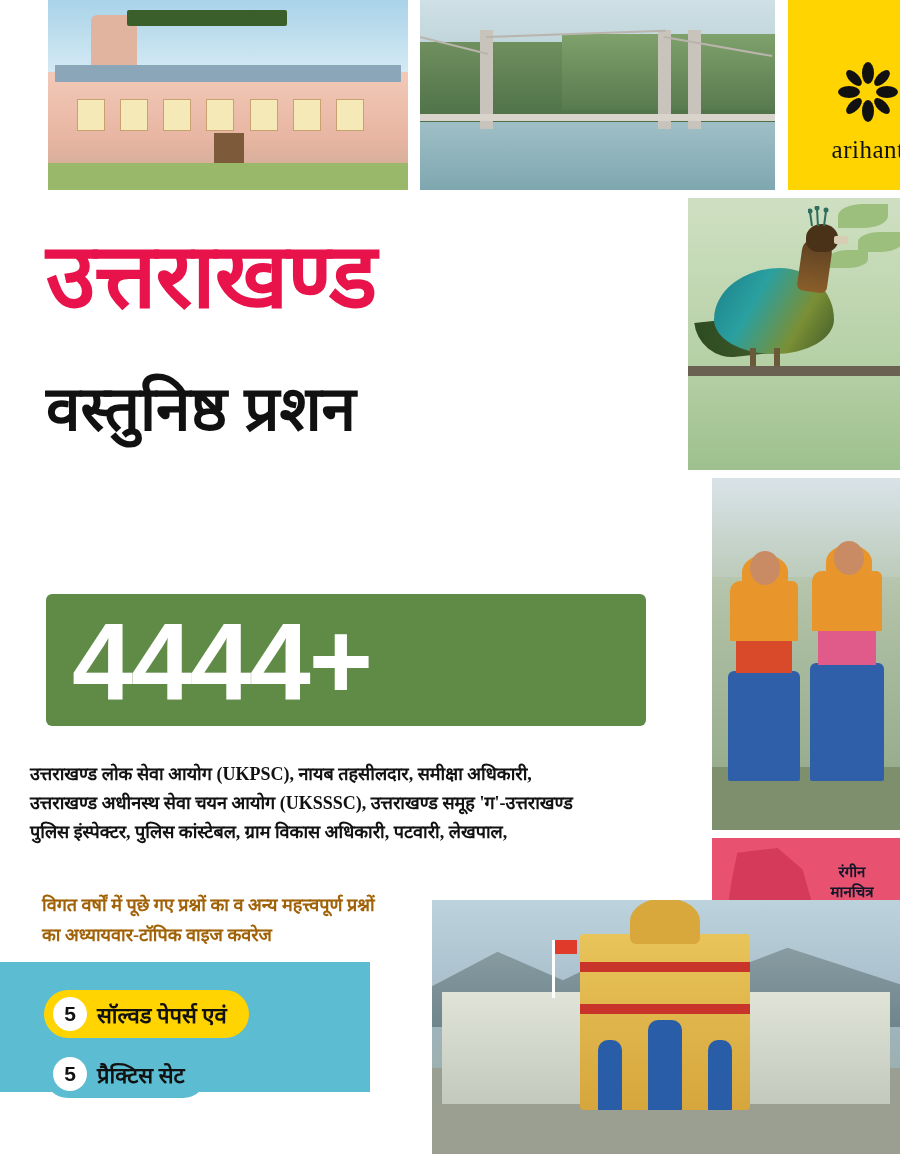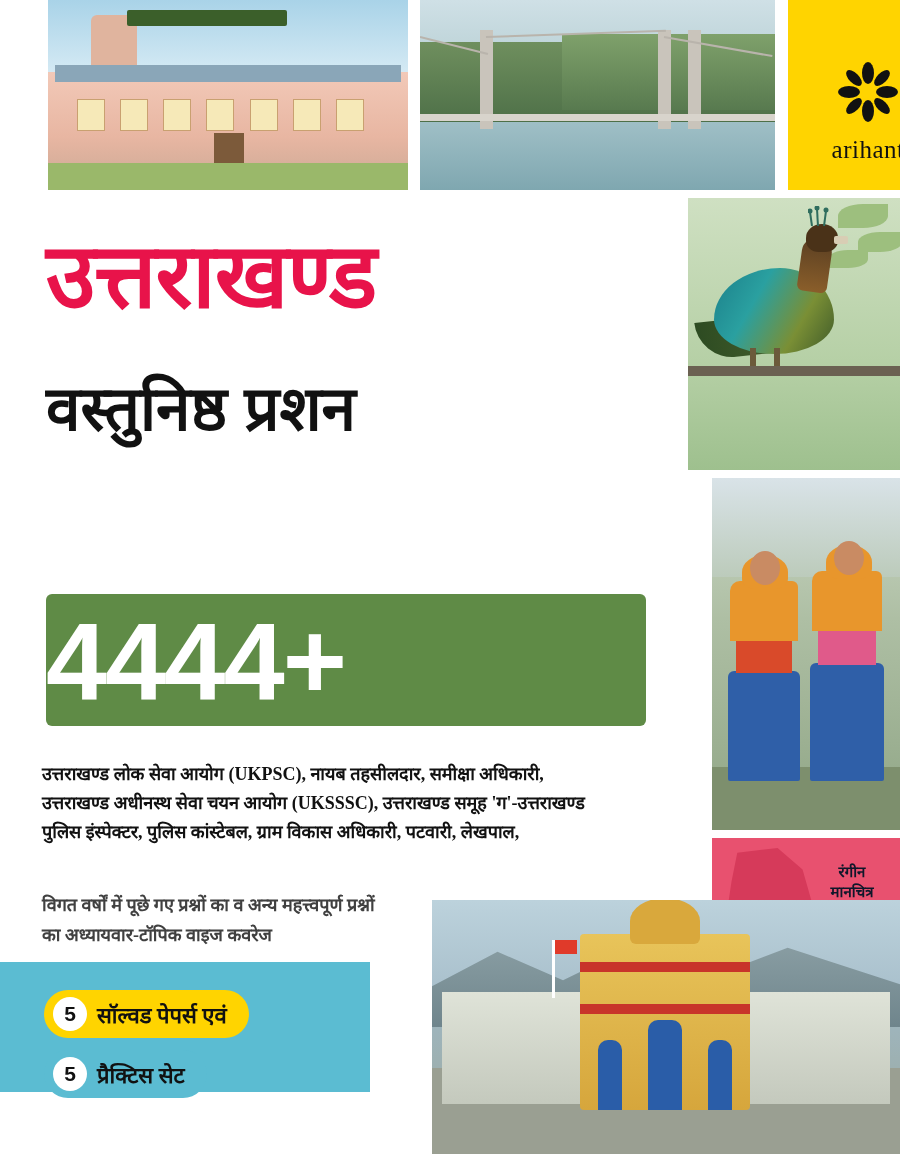--- a/index.html
+++ b/index.html
@@ -172,35 +172,35 @@
     color:#111111; font-size:62px; line-height:74px; font-weight:bold;
     font-family:"Liberation Sans", sans-serif;
   }
   .count-band {
     position:absolute; left:46px; top:594px; width:600px; height:132px;
     background:#5f8b46; border-radius:6px;
   }
   .count-text {
     position:absolute; left:0; top:0; width:600px; height:132px;
     display:flex; align-items:center; justify-content:flex-start;
-    box-sizing:border-box;
+    padding-left:26px; box-sizing:border-box;
     color:#ffffff; font-size:110px; font-weight:bold; letter-spacing:-2px;
     font-family:"Liberation Sans", sans-serif;
   }
 
   
   .exam-list {
-    position:absolute; left:42px; top:760px; width:630px;
+    position:absolute; left:30px; top:760px; width:630px;
     color:#111111; font-size:18px; line-height:29px; font-weight:bold;
     font-family:"Liberation Serif", serif;
   }
   .exam-list div { white-space: nowrap; }
   .coverage {
     position:absolute; left:42px; top:890px; width:620px;
-    color:#404040; font-size:18px; line-height:30px; font-weight:bold;
+    color:#a16207; font-size:18px; line-height:30px; font-weight:bold;
     font-family:"Liberation Serif", serif;
   }
 
   
   .badge-panel {
     position:absolute; left:0; top:962px; width:370px; height:130px;
     background:#5bbcd2;
   }
   .badge-row {
     position:absolute; display:flex; align-items:center;

